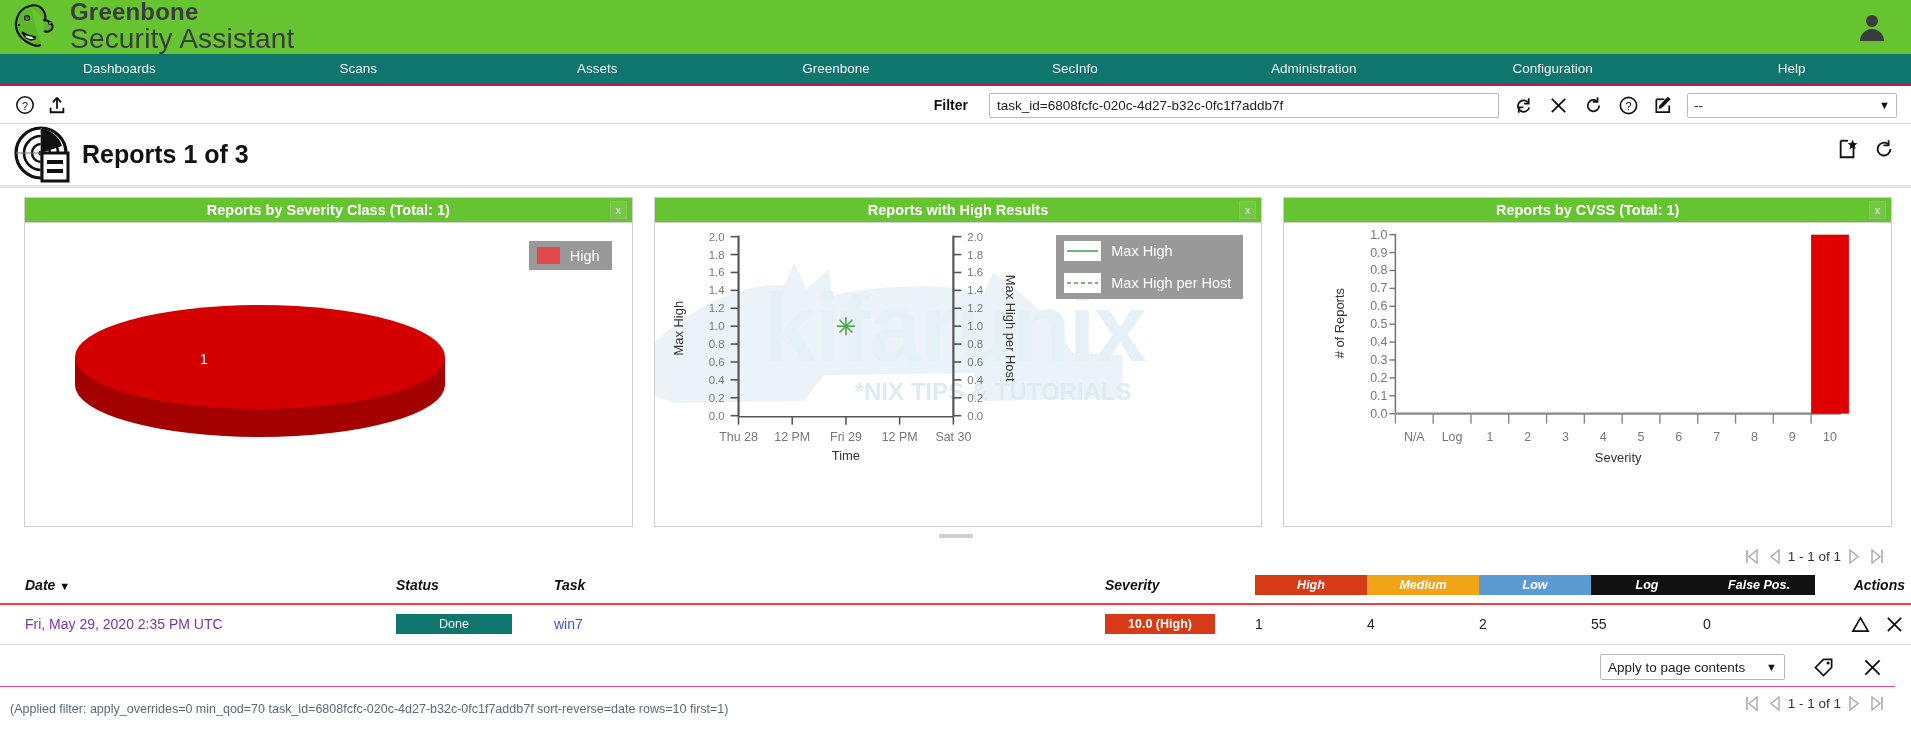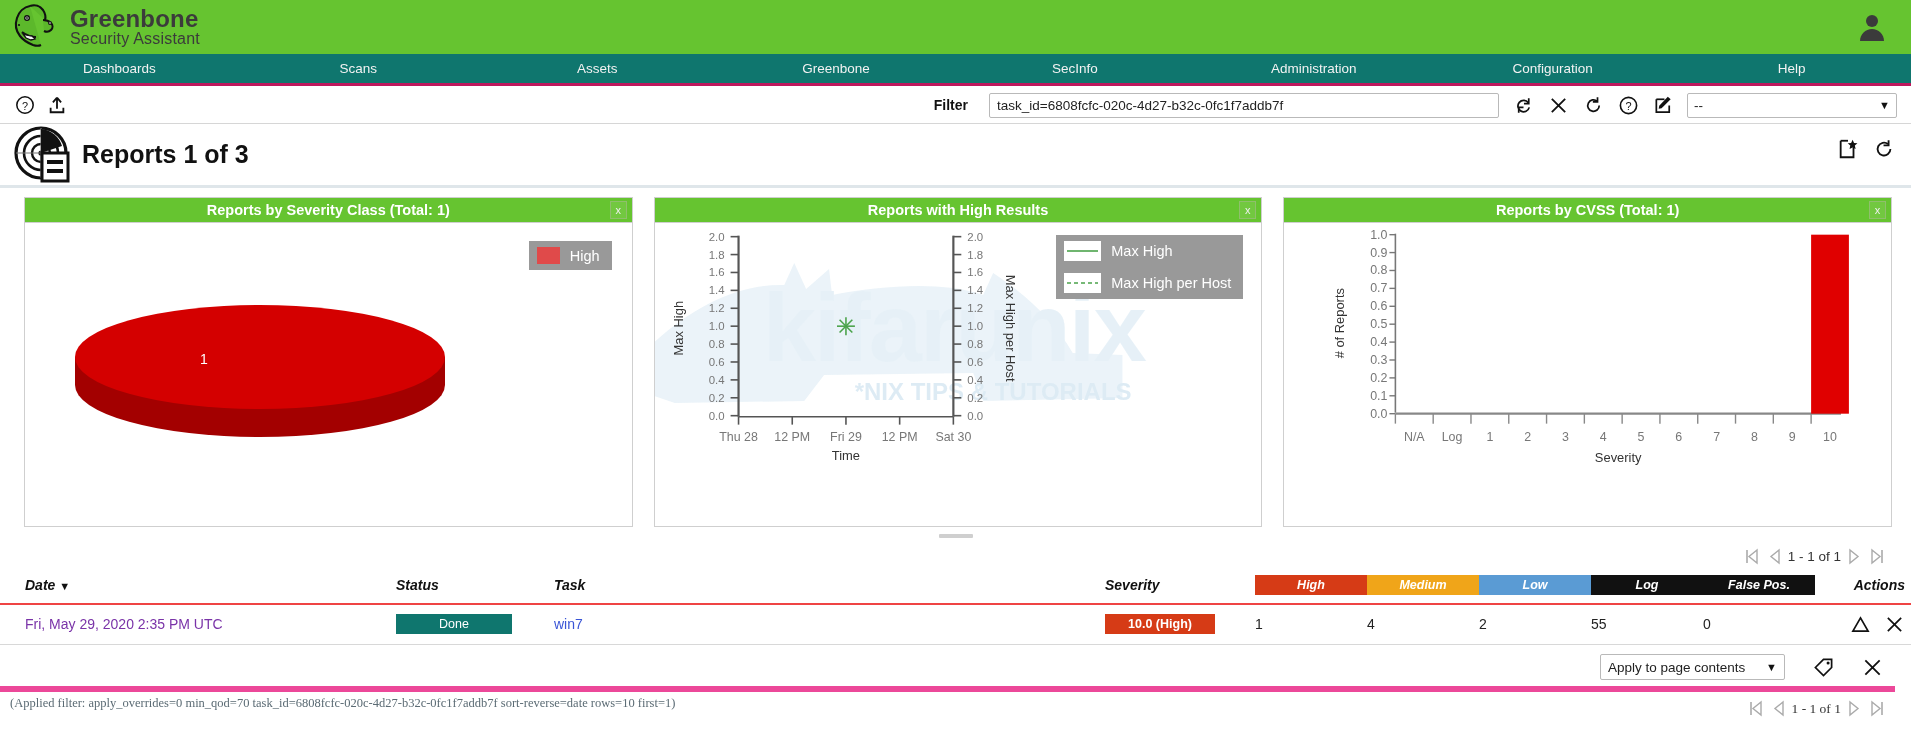--- a/index.html
+++ b/index.html
@@ -13,21 +13,21 @@
   }
   
   .brandbar {
     height:54px; background:#66c430;
     display:flex; align-items:center; position:relative;
   }
   .logo-wrap { display:flex; align-items:center; padding-left:10px; }
   .logo-mark { width:54px; height:50px; flex:none; }
   .logo-text { margin-left:6px; line-height:1.02; }
   .logo-line1 { font-size:24px; font-weight:bold; color:#3b3b3b; letter-spacing:.2px; }
-  .logo-line2 { font-size:16px; color:#3b3b3b; letter-spacing:.2px; }
+  .logo-line2 { font-size:28px; color:#3b3b3b; letter-spacing:.2px; }
   .user-icon { position:absolute; right:22px; top:10px; width:34px; height:34px; }
   
   .navbar {
     height:32px; background:#0f766e; color:#fff;
     display:flex; align-items:stretch;
     border-bottom:3px solid #be185d;
   }
   .nav-item {
     flex:1 1 0; display:flex; align-items:center; justify-content:center;
     font-size:13.5px; color:#f2f2f2; cursor:pointer; user-select:none;
@@ -146,22 +146,22 @@
     display:flex; align-items:center; justify-content:flex-end; gap:27px;
     padding:9px 12px 6px 0;
   }
   .apply-select {
     width:185px; height:26px; border:1px solid #b9b9b9; border-radius:2px;
     background:#fff; font-size:13.5px; color:#222; padding:0 7px;
     display:flex; align-items:center; justify-content:space-between; cursor:pointer;
   }
   .footer-filter {
     font-size:12.5px; color:#5b6b74; padding:4px 0 0 10px;
-    border-top:6px solid #ec4899; display:flex; align-items:flex-start;
-    justify-content:space-between; padding-right:10px;font-family:Liberation Serif, serif;
+    border-top:1px solid #ec4899; display:flex; align-items:flex-end;
+    justify-content:space-between; padding-right:10px;
   }
   svg { display:block; }
 </style>
 </head>
 <body>
 
 <div class="brandbar">
   <div class="logo-wrap">
     <span class="logo-mark">
       <svg viewBox="0 0 54 50" width="54" height="50">

